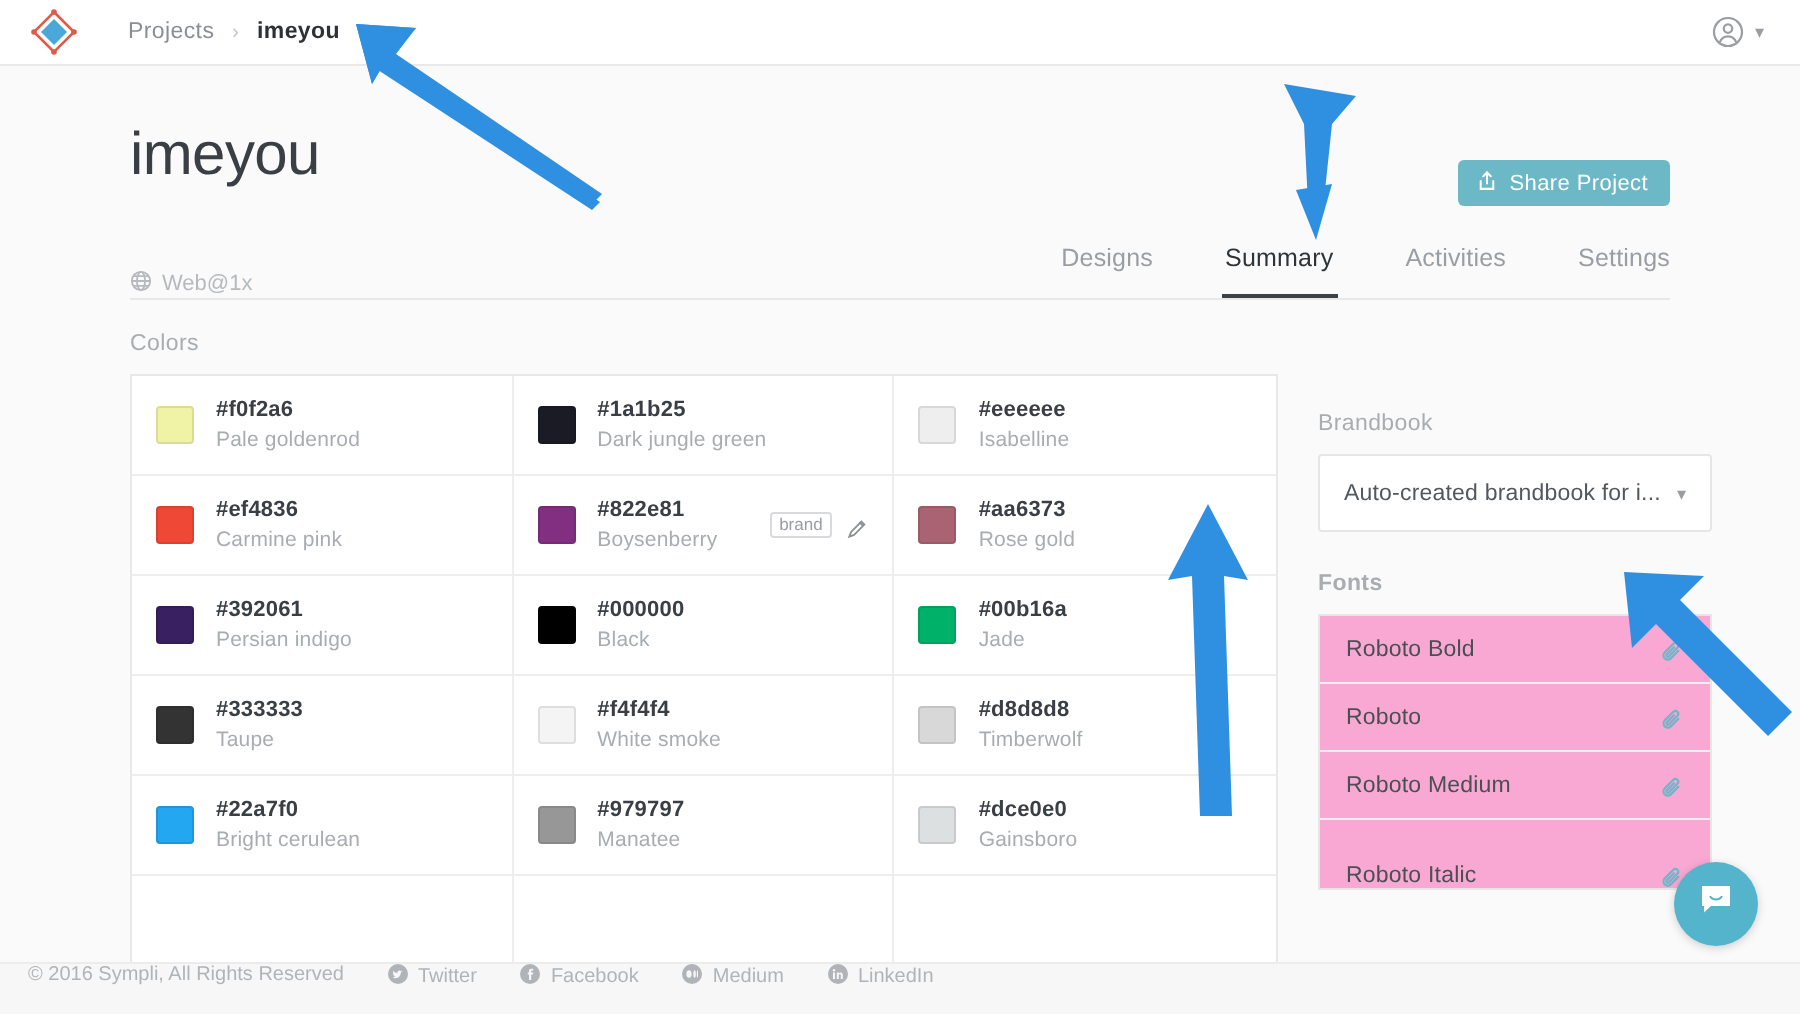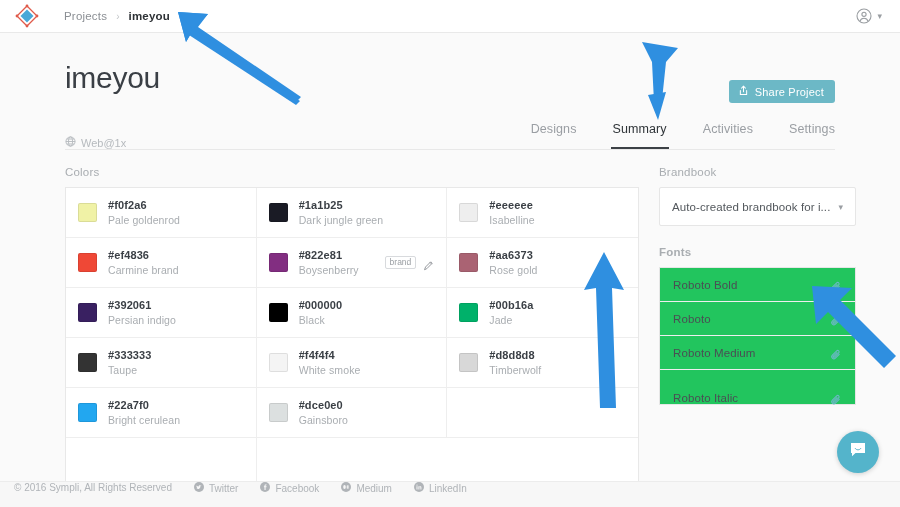--- a/index.html
+++ b/index.html
@@ -61,21 +61,21 @@
   .tab.active { color: #2f3438; }
   .tab.active::after {
     content: ""; position: absolute; left: -2px; right: -2px; bottom: 0;
     height: 2px; background: #3c4146;
   }
   .divider { height: 1px; background: #e8e8e8; margin-top: 0; }
 
   
   .content { display: flex; gap: 20px; padding-top: 16px; }
   .col-left { flex: 0 0 574px; }
-  .col-right { flex: 1 1 auto; }
+  .col-right { flex: 1 1 auto; margin-top: 40px; }
   .sec-label { font-size: 11.5px; color: #a9adb1; margin-bottom: 9px; letter-spacing: .2px; }
 
   .color-grid {
     background: #ffffff;
     border: 1px solid #e8e8e8;
     display: grid;
     grid-template-columns: 1fr 1fr 1fr;
   }
   .cell {
     border-right: 1px solid #eeeeee;
@@ -111,21 +111,21 @@
     height: 39px; display: flex; align-items: center;
     padding: 0 12px; cursor: pointer;
   }
   .select-text {
     font-size: 11.5px; color: #53585d; letter-spacing: .1px;
     white-space: nowrap; overflow: hidden; text-overflow: ellipsis;
   }
   .select-chev { margin-left: auto; color: #9a9ea3; font-size: 9px; padding-left: 8px; }
 
   .fonts-label { margin-top: 20px; font-weight: bold; }
-  .font-list { background: #22c55e; border: 1px solid #e6e6e6; }
+  .font-list { background: #f9a8d4; border: 1px solid #e6e6e6; }
   .font-row {
     height: 34px; display: flex; align-items: center;
     padding: 0 13px; border-bottom: 1px solid #eeeeee;
   }
   .font-row:last-child { border-bottom: none; align-items: flex-end; }
   .font-name { font-size: 11.5px; color: #4a4f54; letter-spacing: .1px; }
   .clip { margin-left: auto; width: 12px; height: 12px; color: #6cb8c6; cursor: pointer; }
 
   
   .footer {
@@ -254,21 +254,21 @@
             <div class="swatch" style="background: rgb(238, 238, 238);"></div>
             <div class="c-text">
               <div class="c-hex">#eeeeee</div>
               <div class="c-name">Isabelline</div>
             </div>
           </div>
           <div class="cell">
             <div class="swatch" style="background: rgb(239, 72, 54);"></div>
             <div class="c-text">
               <div class="c-hex">#ef4836</div>
-              <div class="c-name">Carmine brand</div>
+              <div class="c-name">Carmine pink</div>
             </div>
           </div>
           <div class="cell">
             <div class="swatch" style="background: rgb(130, 46, 129);"></div>
             <div class="c-text">
               <div class="c-hex">#822e81</div>
               <div class="c-name">Boysenberry</div>
             </div>
             <div class="cell-actions">
               <span class="tag">brand</span>
@@ -325,20 +325,27 @@
             <div class="c-text">
               <div class="c-hex">#d8d8d8</div>
               <div class="c-name">Timberwolf</div>
             </div>
           </div>
           <div class="cell">
             <div class="swatch" style="background: rgb(34, 167, 240);"></div>
             <div class="c-text">
               <div class="c-hex">#22a7f0</div>
               <div class="c-name">Bright cerulean</div>
+            </div>
+          </div>
+          <div class="cell">
+            <div class="swatch" style="background: rgb(151, 151, 151);"></div>
+            <div class="c-text">
+              <div class="c-hex">#979797</div>
+              <div class="c-name">Manatee</div>
             </div>
           </div>
           <div class="cell">
             <div class="swatch" style="background: rgb(220, 224, 224);"></div>
             <div class="c-text">
               <div class="c-hex">#dce0e0</div>
               <div class="c-name">Gainsboro</div>
             </div>
           </div>
           <div class="cell empty"></div>

